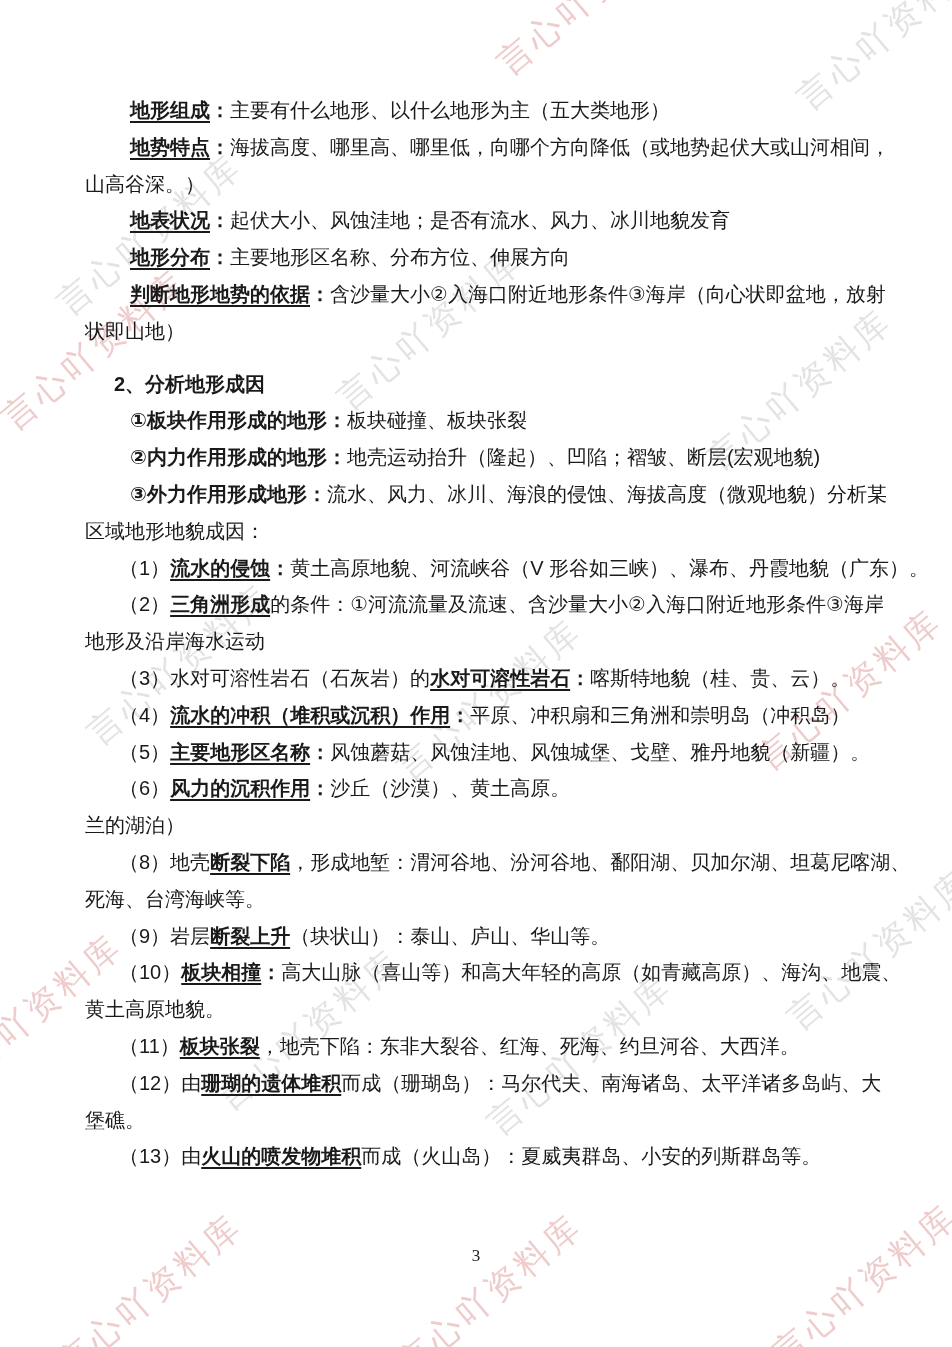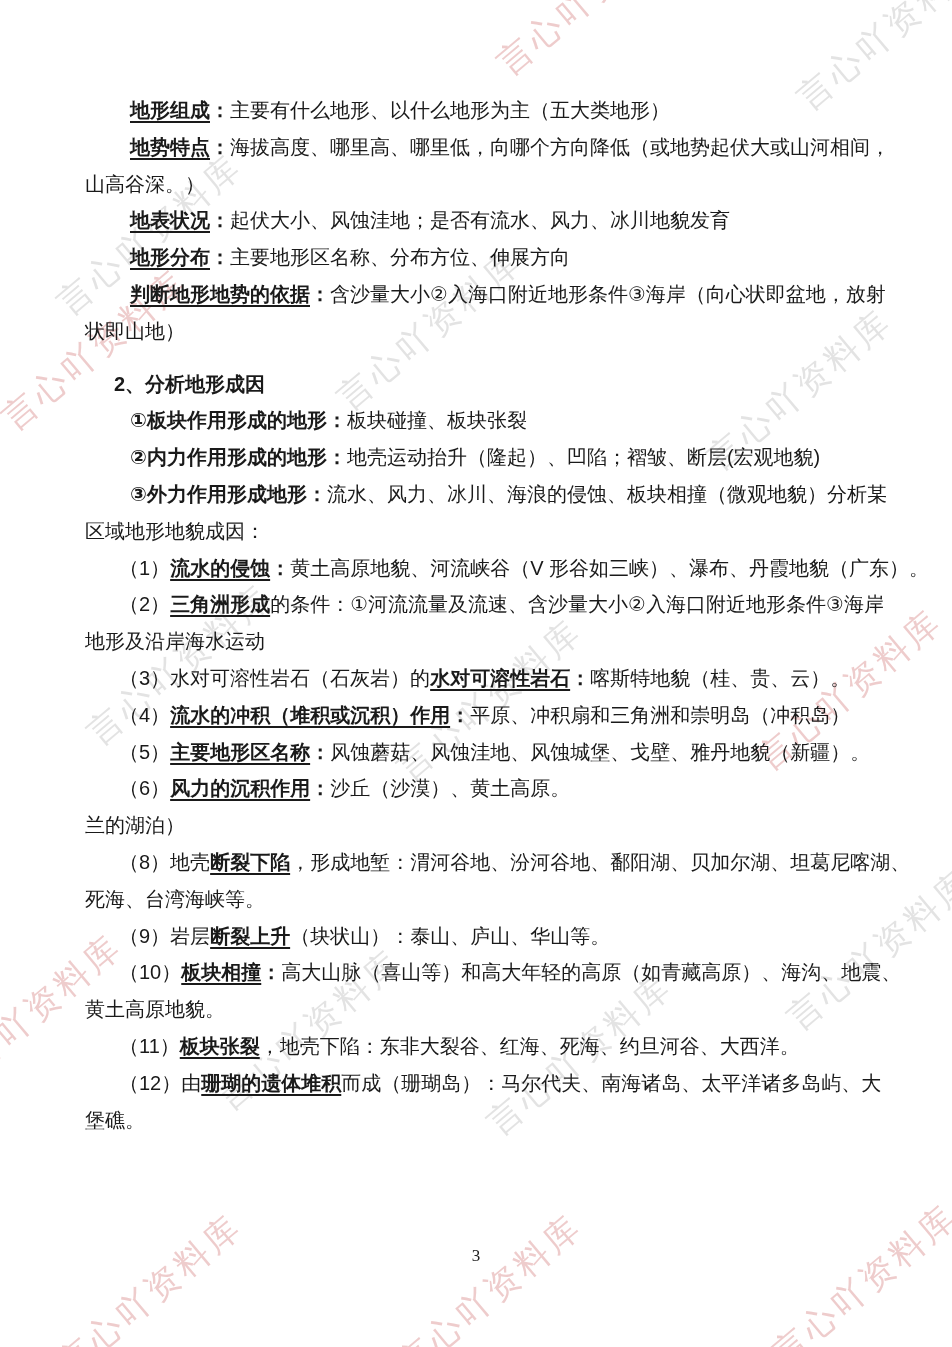--- a/index.html
+++ b/index.html
@@ -79,33 +79,34 @@
       <div class="line ind-a"><span class="b u">地形组成</span><span class="b">：</span><span>主要有什么地形、以什么地形为主（五大类地形）</span></div>
       <div class="line ind-a"><span class="b u">地势特点</span><span class="b">：</span><span>海拔高度、哪里高、哪里低，向哪个方向降低（或地势起伏大或山河相间，</span></div>
       <div class="line ind-0"><span>山高谷深。）</span></div>
       <div class="line ind-a"><span class="b u">地表状况</span><span class="b">：</span><span>起伏大小、风蚀洼地；是否有流水、风力、冰川地貌发育</span></div>
       <div class="line ind-a"><span class="b u">地形分布</span><span class="b">：</span><span>主要地形区名称、分布方位、伸展方向</span></div>
       <div class="line ind-a"><span class="b u">判断地形地势的依据</span><span class="b">：</span><span>含沙量大小②入海口附近地形条件③海岸（向心状即盆地，放射</span></div>
       <div class="line ind-0"><span>状即山地）</span></div>
       <div class="line ind-b"><span class="b">2、分析地形成因</span></div>
       <div class="line ind-a"><span class="b">①板块作用形成的地形：</span><span>板块碰撞、板块张裂</span></div>
       <div class="line ind-a"><span class="b">②内力作用形成的地形：</span><span>地壳运动抬升（隆起）、凹陷；褶皱、断层(宏观地貌)</span></div>
-      <div class="line ind-a"><span class="b">③外力作用形成地形：</span><span>流水、风力、冰川、海浪的侵蚀、板块相撞（微观地貌）分析某</span></div>
+      <div class="line ind-a"><span class="b">③外力作用形成地形：</span><span>流水、风力、冰川、海浪的侵蚀、海拔高度（微观地貌）分析某</span></div>
       <div class="line ind-0"><span>区域地形地貌成因：</span></div>
       <div class="line ind-n"><span>（1）</span><span class="b u">流水的侵蚀</span><span class="b">：</span><span>黄土高原地貌、河流峡谷（V 形谷如三峡）、瀑布、丹霞地貌（广东）。</span></div>
       <div class="line ind-n"><span>（2）</span><span class="b u">三角洲形成</span><span>的条件：①河流流量及流速、含沙量大小②入海口附近地形条件③海岸</span></div>
       <div class="line ind-0"><span>地形及沿岸海水运动</span></div>
       <div class="line ind-n"><span>（3）水对可溶性岩石（石灰岩）的</span><span class="b u">水对可溶性岩石</span><span class="b">：</span><span>喀斯特地貌（桂、贵、云）。</span></div>
       <div class="line ind-n"><span>（4）</span><span class="b u">流水的冲积（堆积或沉积）作用</span><span class="b">：</span><span>平原、冲积扇和三角洲和崇明岛（冲积岛）</span></div>
       <div class="line ind-n"><span>（5）</span><span class="b u">主要地形区名称</span><span class="b">：</span><span>风蚀蘑菇、风蚀洼地、风蚀城堡、戈壁、雅丹地貌（新疆）。</span></div>
       <div class="line ind-n"><span>（6）</span><span class="b u">风力的沉积作用</span><span class="b">：</span><span>沙丘（沙漠）、黄土高原。</span></div>
       <div class="line ind-0"><span>兰的湖泊）</span></div>
       <div class="line ind-n"><span>（8）地壳</span><span class="b u">断裂下陷</span><span>，形成地堑：渭河谷地、汾河谷地、鄱阳湖、贝加尔湖、坦葛尼喀湖、</span></div>
       <div class="line ind-0"><span>死海、台湾海峡等。</span></div>
       <div class="line ind-n"><span>（9）岩层</span><span class="b u">断裂上升</span><span>（块状山）：泰山、庐山、华山等。</span></div>
       <div class="line ind-n"><span>（10）</span><span class="b u">板块相撞</span><span class="b">：</span><span>高大山脉（喜山等）和高大年轻的高原（如青藏高原）、海沟、地震、</span></div>
       <div class="line ind-0"><span>黄土高原地貌。</span></div>
       <div class="line ind-n"><span>（11）</span><span class="b u">板块张裂</span><span>，地壳下陷：东非大裂谷、红海、死海、约旦河谷、大西洋。</span></div>
       <div class="line ind-n"><span>（12）由</span><span class="b u">珊瑚的遗体堆积</span><span>而成（珊瑚岛）：马尔代夫、南海诸岛、太平洋诸多岛屿、大</span></div>
       <div class="line ind-0"><span>堡礁。</span></div>
+      <div class="line ind-n"><span>（13）由</span><span class="b u">火山的喷发物堆积</span><span>而成（火山岛）：夏威夷群岛、小安的列斯群岛等。</span></div>
     </div>
   <div class="page-number">3</div>
 </div>
 
 </body></html>

